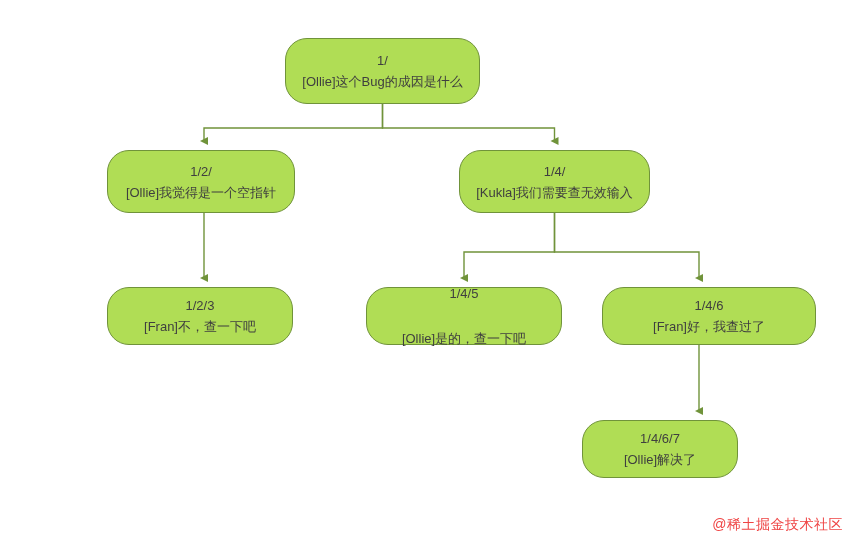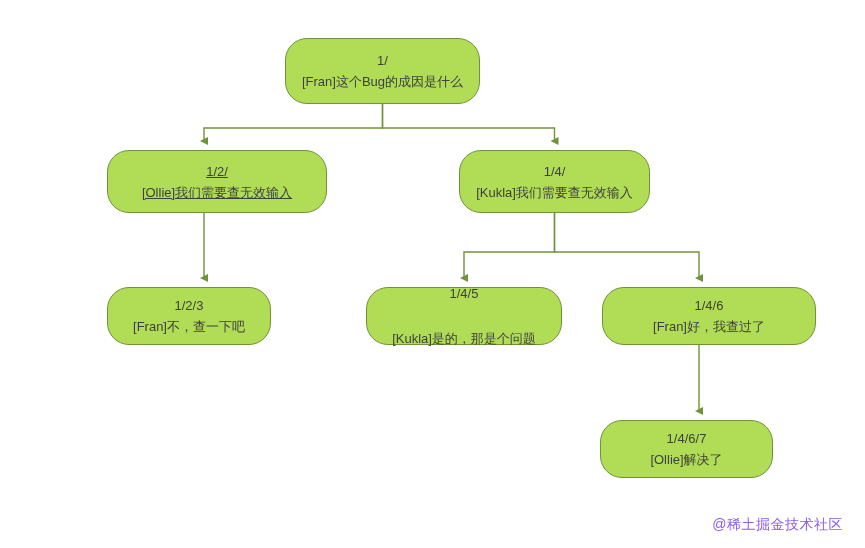--- a/index.html
+++ b/index.html
@@ -49,21 +49,21 @@
     display: block;
     white-space: nowrap;
   }
   .node .node-text {
     display: block;
   }
   .watermark {
     position: absolute;
     right: 22px;
     bottom: 14px;
-    color: #8b5cf6;
+    color: #ef4444;
     font-size: 14px;
     letter-spacing: 0.5px;
     z-index: 3;
     white-space: nowrap;
     margin-top: 7px;
   }
 </style>
 </head>
 <body>
 
@@ -82,48 +82,48 @@
     <path d="M 204 213 L 204 278" fill="none" stroke="#70933a" stroke-width="1.4" marker-end="url(#arrow)"></path>
 
     <path d="M 554.5 213 L 554.5 252 L 464 252 L 464 278" fill="none" stroke="#70933a" stroke-width="1.4" marker-end="url(#arrow)"></path>
     <path d="M 554.5 213 L 554.5 252 L 699 252 L 699 278" fill="none" stroke="#70933a" stroke-width="1.4" marker-end="url(#arrow)"></path>
 
     <path d="M 699 345 L 699 411" fill="none" stroke="#70933a" stroke-width="1.4" marker-end="url(#arrow)"></path>
   </svg>
 
   <div class="node" style="left:285px; top:38px; width:195px; height:66px;">
     <span class="node-id">1/</span>
-    <span class="node-text">[Fran]这个Bug的成因是什么</span>
+    <span class="node-text">[Ollie]这个Bug的成因是什么</span>
   </div>
 
-  <div class="node" style="left:107px; top:150px; width:220px; height:63px;text-decoration:underline;">
+  <div class="node" style="left:107px; top:150px; width:188px; height:63px;">
     <span class="node-id">1/2/</span>
-    <span class="node-text">[Ollie]我们需要查无效输入</span>
+    <span class="node-text">[Ollie]我觉得是一个空指针</span>
   </div>
 
   <div class="node" style="left:459px; top:150px; width:191px; height:63px;">
     <span class="node-id">1/4/</span>
     <span class="node-text">[Kukla]我们需要查无效输入</span>
   </div>
 
-  <div class="node" style="left:107px; top:287px; width:164px; height:58px;">
+  <div class="node" style="left:107px; top:287px; width:186px; height:58px;">
     <span class="node-id">1/2/3</span>
     <span class="node-text">[Fran]不，查一下吧</span>
   </div>
 
   <div class="node" style="left:366px; top:287px; width:196px; height:58px;gap:24px;">
     <span class="node-id">1/4/5</span>
-    <span class="node-text">[Kukla]是的，那是个问题</span>
+    <span class="node-text">[Ollie]是的，查一下吧</span>
   </div>
 
   <div class="node" style="left:602px; top:287px; width:214px; height:58px;">
     <span class="node-id">1/4/6</span>
     <span class="node-text">[Fran]好，我查过了</span>
   </div>
 
-  <div class="node" style="left:600px; top:420px; width:173px; height:58px;">
+  <div class="node" style="left:582px; top:420px; width:156px; height:58px;">
     <span class="node-id">1/4/6/7</span>
     <span class="node-text">[Ollie]解决了</span>
   </div>
 
   <div class="watermark">@稀土掘金技术社区</div>
 
 </div>
 
 </body></html>

